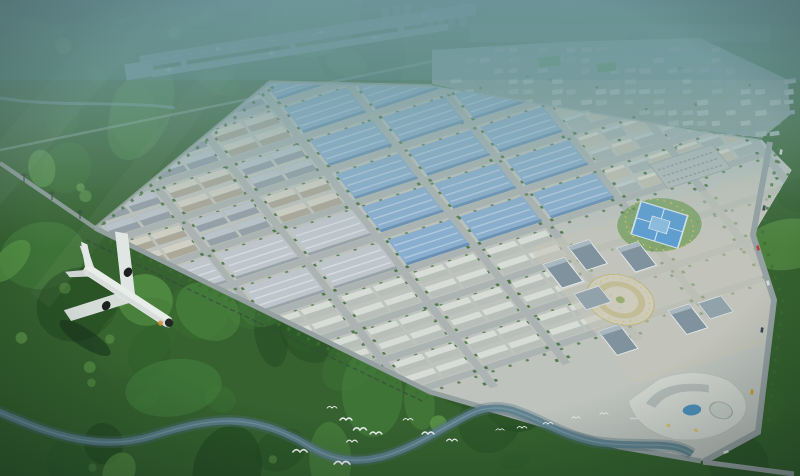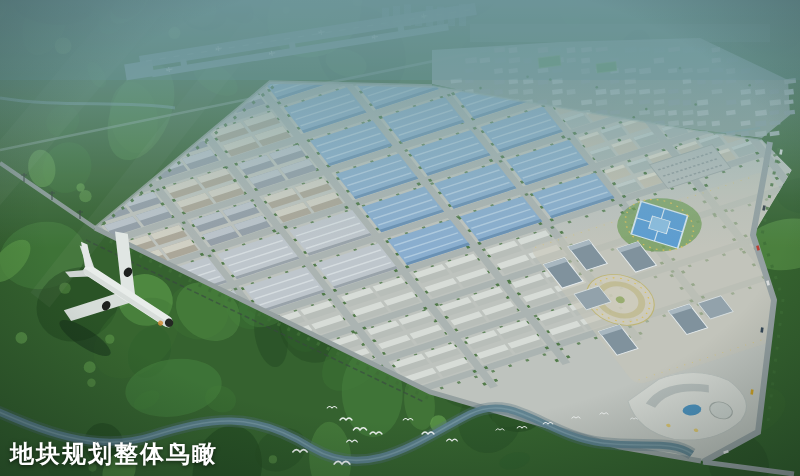--- a/index.html
+++ b/index.html
@@ -1175,14 +1175,13 @@
         <path d="M-6,0 Q-3,-4 0,0 Q3,-4 6,0" stroke="#ffffff" stroke-width="1.3" fill="none" opacity="0.95" stroke-linecap="round" transform="translate(548,424) scale(0.8)"></path>
         <path d="M-6,0 Q-3,-4 0,0 Q3,-4 6,0" stroke="#ffffff" stroke-width="1.3" fill="none" opacity="0.95" stroke-linecap="round" transform="translate(576,418) scale(0.7)"></path>
         <path d="M-6,0 Q-3,-4 0,0 Q3,-4 6,0" stroke="#ffffff" stroke-width="1.3" fill="none" opacity="0.95" stroke-linecap="round" transform="translate(604,414) scale(0.7)"></path>
         <path d="M-6,0 Q-3,-4 0,0 Q3,-4 6,0" stroke="#ffffff" stroke-width="1.3" fill="none" opacity="0.95" stroke-linecap="round" transform="translate(634,419) scale(0.6)"></path>
       </g>
 
   <rect x="0" y="0" width="800" height="476" fill="#3e7d7d" opacity="0.05"></rect>
   <rect x="0" y="0" width="800" height="476" fill="url(#vig)"></rect>
 </svg>
 
-<div id="caption">地块规划整体鸟瞰</div>
 </div>
 
 </body></html>

